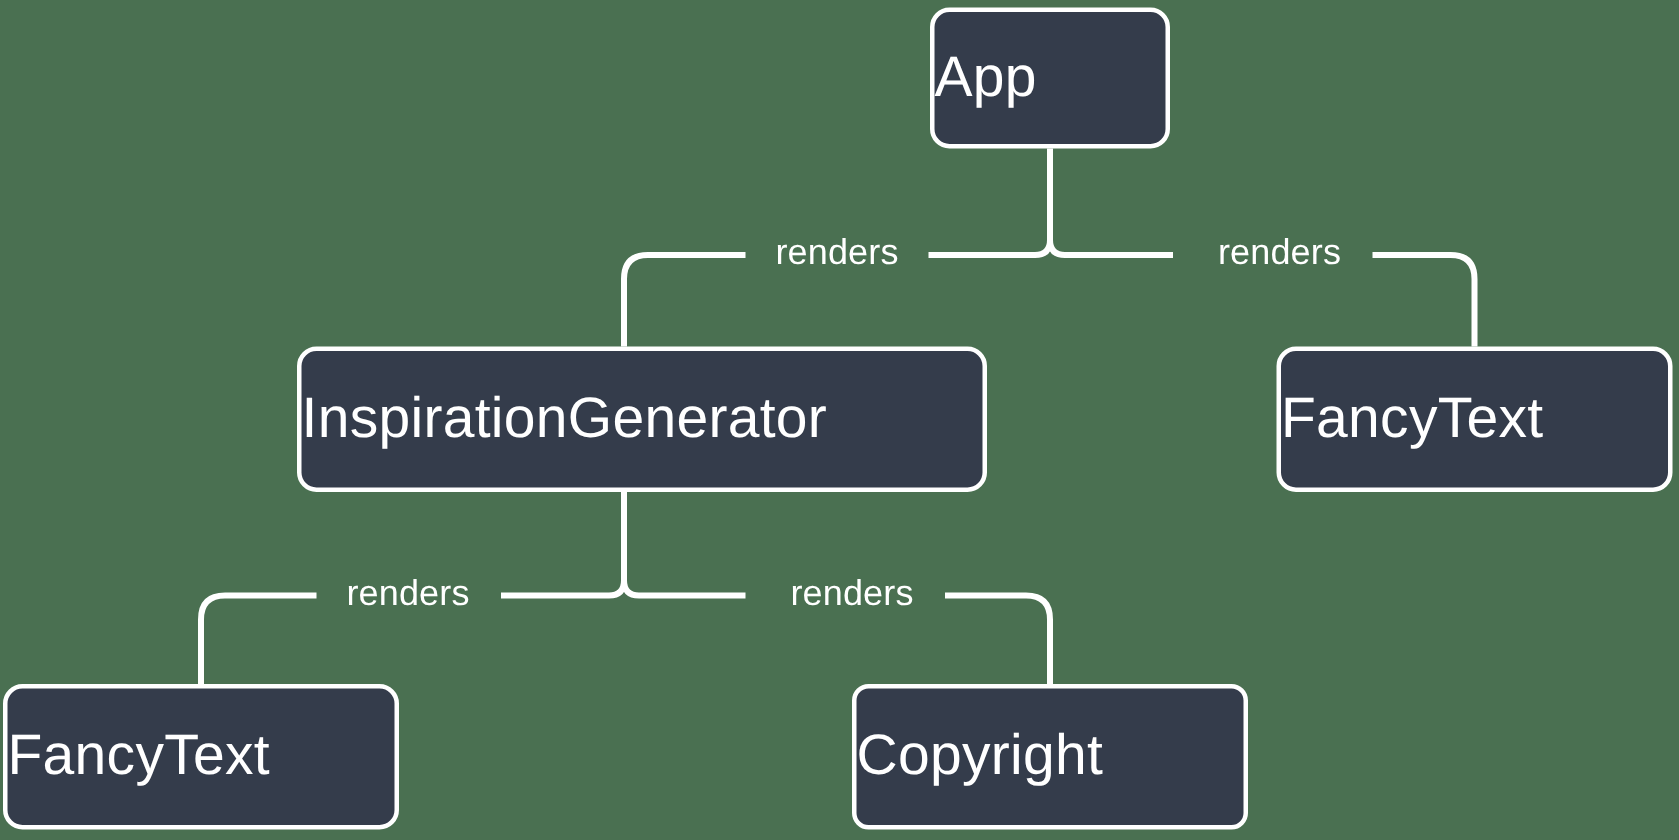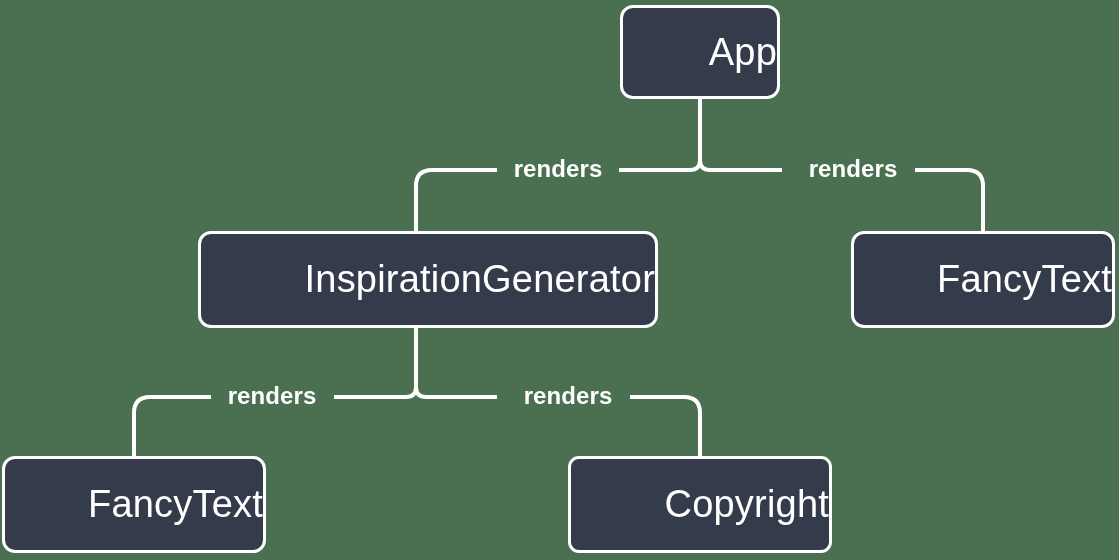--- a/index.html
+++ b/index.html
@@ -27,32 +27,32 @@
   }
   .node {
     position: absolute;
     box-sizing: border-box;
     background: #343c4b;
     border: 3px solid #ffffff;
     border-radius: 13px;
     color: #ffffff;
     display: flex;
     align-items: center;
-    justify-content: flex-end;
+    justify-content: flex-start;
     font-size: 38px;
     font-weight: 400;
     letter-spacing: 0.2px;
     white-space: nowrap;
     z-index: 2;
   }
   .edge-label {
     position: absolute;
     color: #ffffff;
     font-size: 24px;
-    font-weight: 700;
+    font-weight: 400;
     letter-spacing: 0.1px;
     white-space: nowrap;
     transform: translate(-50%, -50%);
     z-index: 3;
   }
 </style>
 </head>
 <body>
 
 <div id="diagram-root">
@@ -73,21 +73,21 @@
       <path d="M 211 397 L 150 397 Q 134 397 134 413 L 134 456"></path>
 
       <path d="M 630 397 L 684 397 Q 700 397 700 413 L 700 456"></path>
     </g>
   </svg>
 
   <div class="node" style="left:620px; top:5px; width:160px; height:94px;">
     <span>App</span>
   </div>
 
-  <div class="node" style="left:198px; top:231px; width:460px; height:97px;padding-left:38px;">
+  <div class="node" style="left:198px; top:231px; width:460px; height:97px;">
     <span>InspirationGenerator</span>
   </div>
 
   <div class="node" style="left:851px; top:231px; width:264px; height:97px;">
     <span>FancyText</span>
   </div>
 
   <div class="node" style="left:2px; top:456px; width:264px; height:97px;">
     <span>FancyText</span>
   </div>

